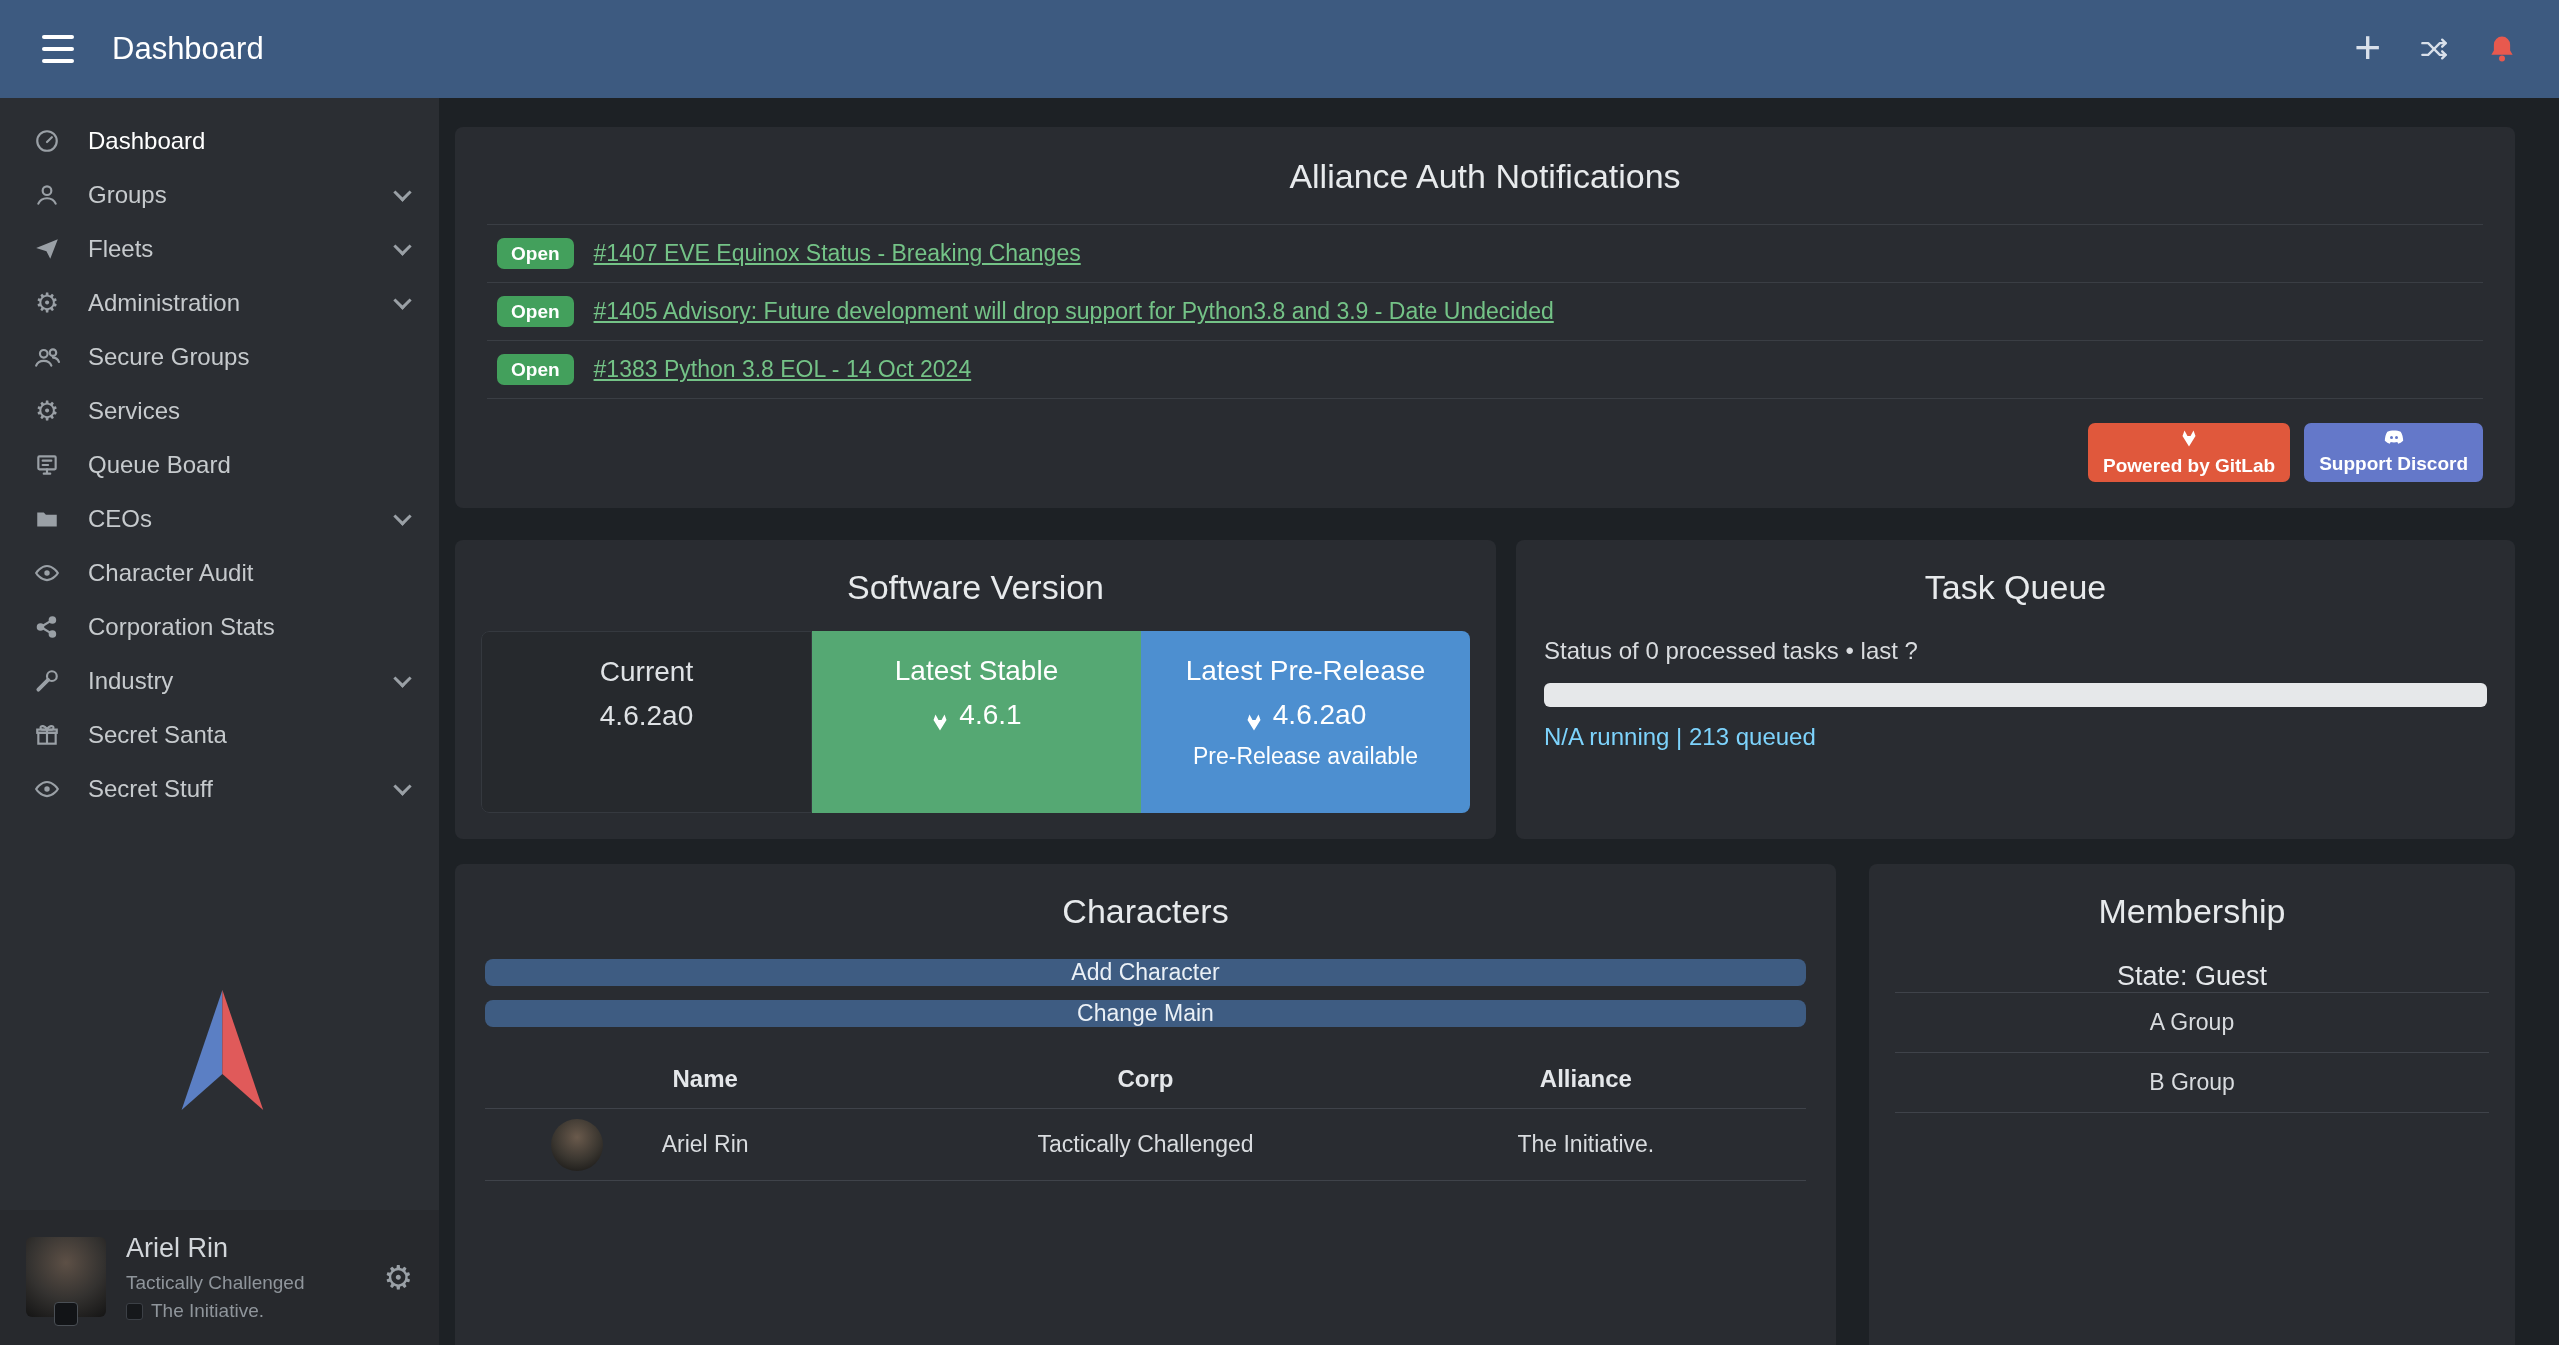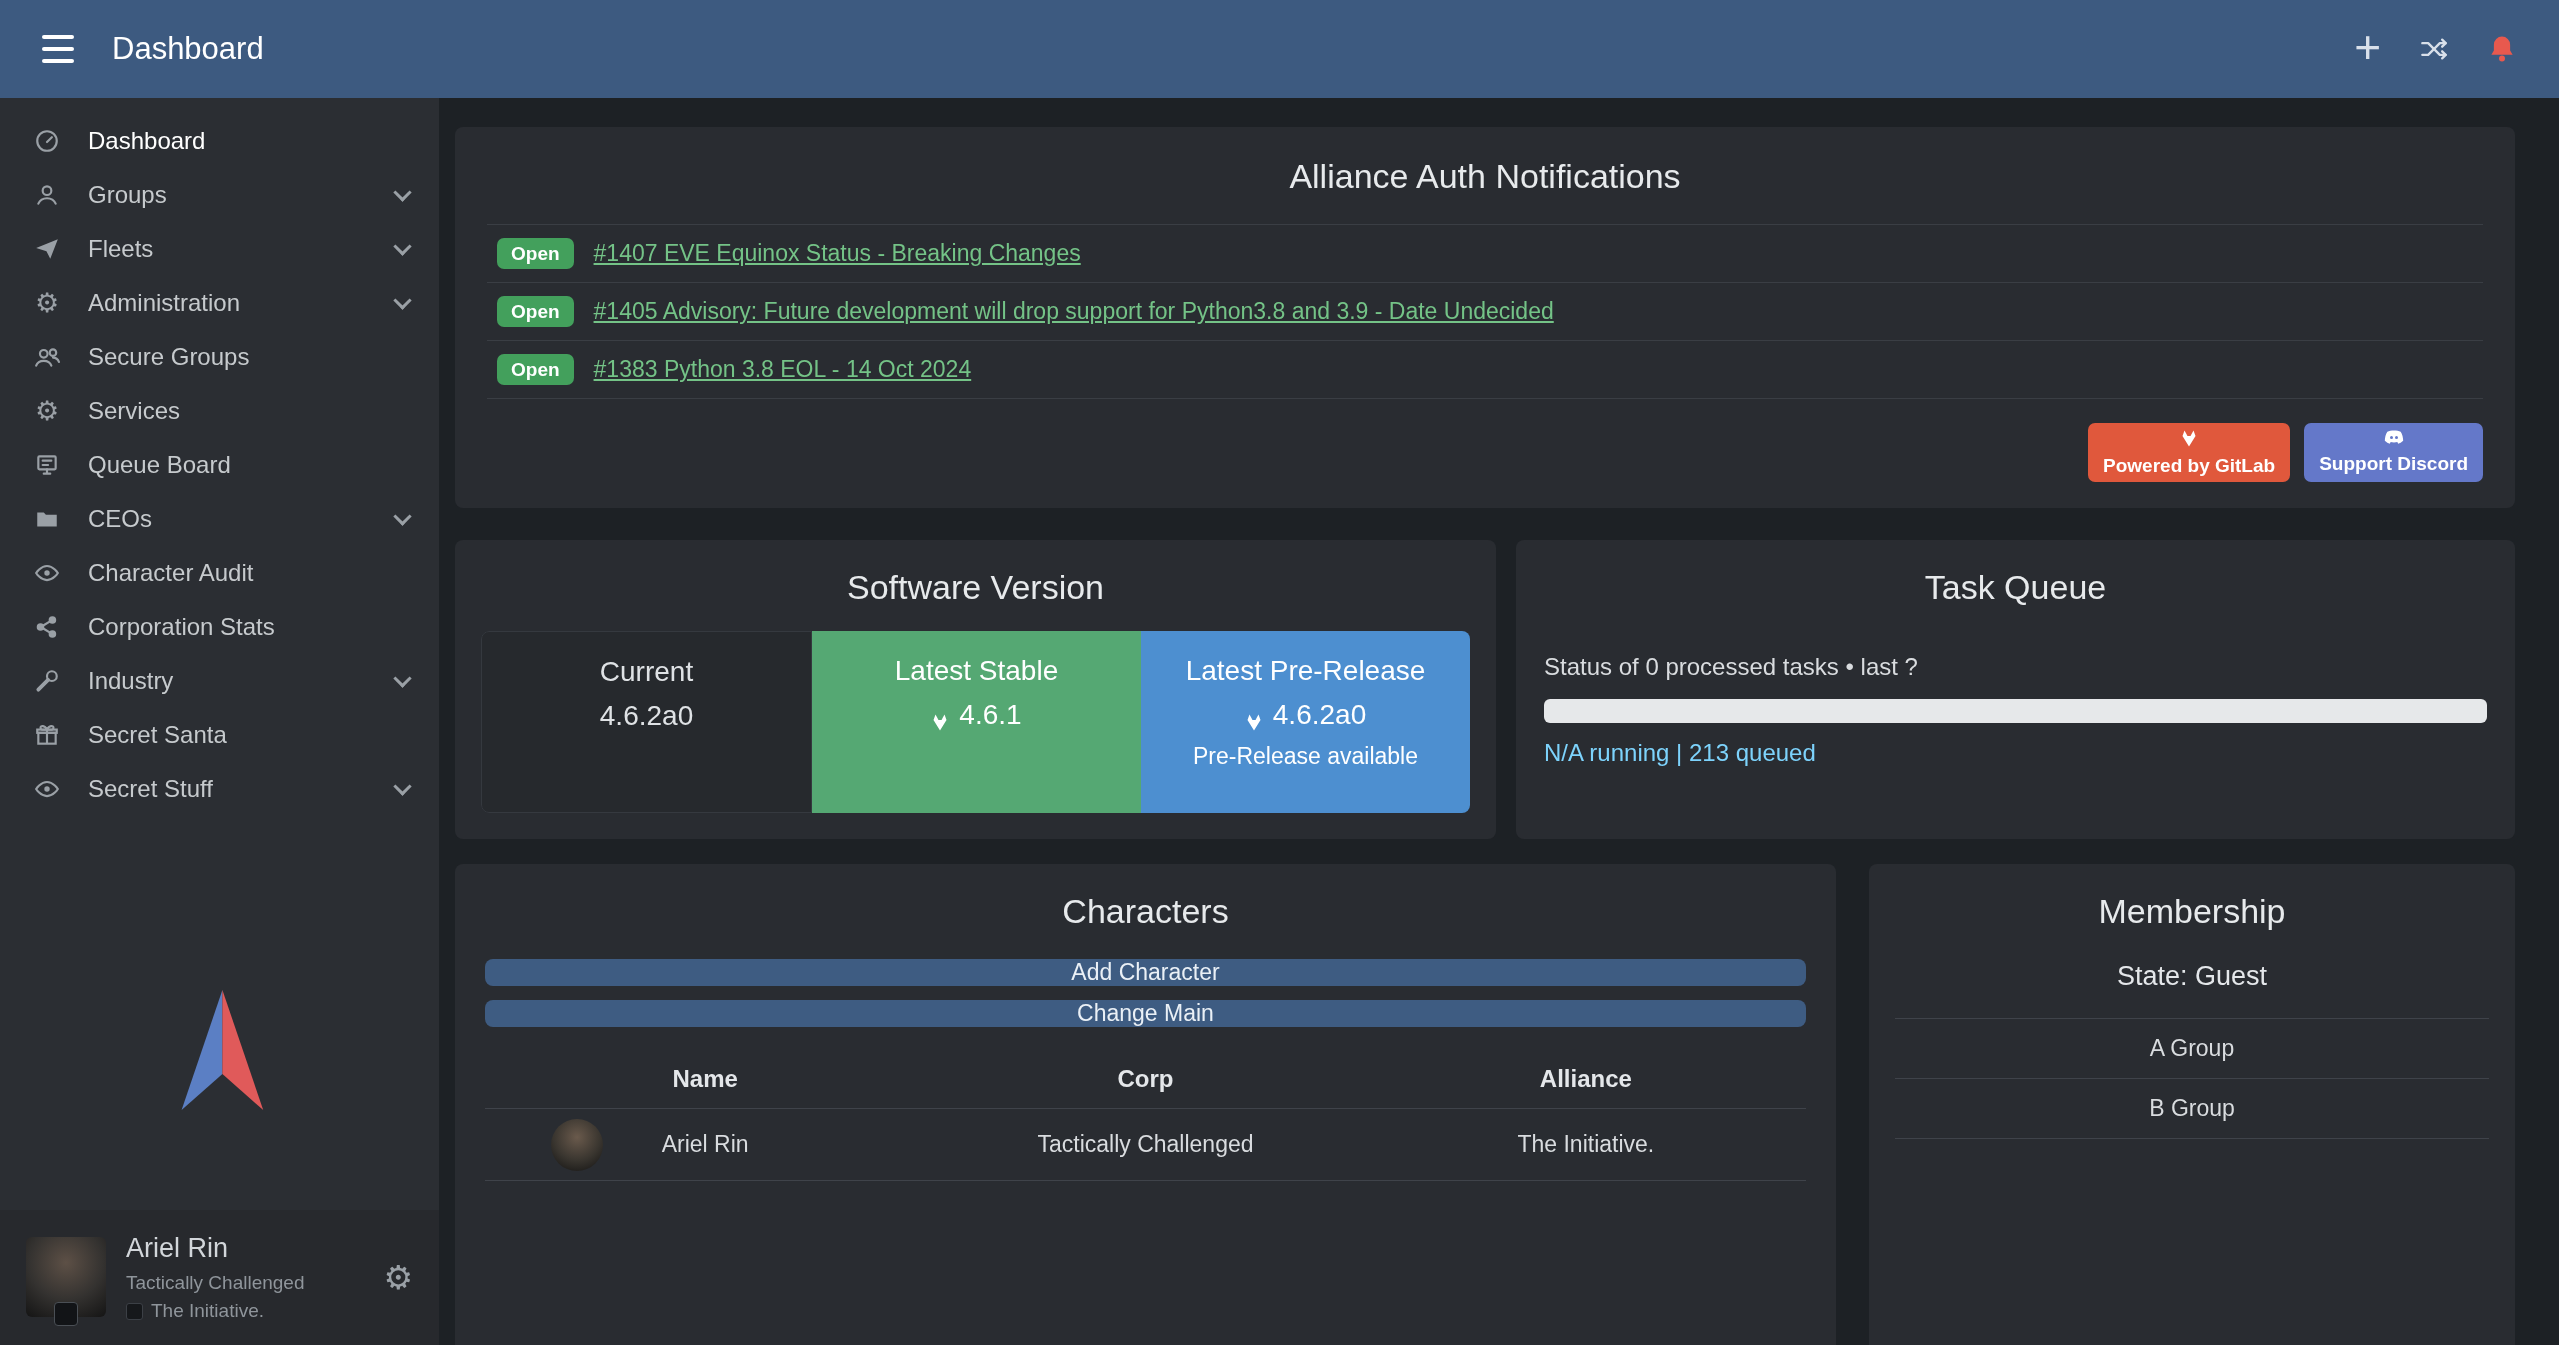--- a/index.html
+++ b/index.html
@@ -57,39 +57,39 @@
   .sv-panel { padding:28px 26px 26px; }
   .version-boxes { display:flex; margin-top:24px; height:182px; border-radius:8px; overflow:hidden; }
   .vbox { flex:1; display:flex; flex-direction:column; align-items:center; padding-top:24px; gap:12px; }
   .vbox.current { background:#26292d; border:1px solid #35393f; border-radius:8px 0 0 8px; color:#dfe2e5; }
   .vbox.stable { background:var(--stable-green,#55a873); color:#fff; }
   .vbox.pre { background:var(--prerelease-blue,#4d8fd0); color:#fff; }
   .vlabel { font-size:28px; }
   .vver { font-size:28px; display:flex; align-items:flex-end; gap:10px; }
   .vnote { font-size:23px; }
   .tq-panel { padding:28px 28px 26px; }
-  .tq-status { font-size:24px; margin-top:46px; color:#d9dcdf; }
+  .tq-status { font-size:24px; margin-top:30px; color:#d9dcdf; }
   .progress { height:24px; background:#e6e8ea; border-radius:6px; margin-top:18px; overflow:hidden; }
   .progress-fill { height:100%; width:0%; background:var(--accent-green,#43a05c); }
   .tq-queue { font-size:24px; margin-top:16px; color:#7dd3fc; }
   
   .row3 { display:grid; grid-template-columns:1381px 646px; gap:33px; margin-top:25px; }
   .chars-panel { padding:28px 30px; min-height:506px; }
   .char-buttons { display:flex; gap:14px; margin-top:28px;flex-direction:column; }
   .btn { flex:1; height:50px; background:var(--button-blue,#3e5c82); border:none; border-radius:8px;
     color:#eaf0f6; font-size:23px; font-family:inherit; cursor:pointer; }
   .char-table { width:100%; border-collapse:collapse; margin-top:20px; }
   .char-table th { font-size:24px; font-weight:bold; padding:18px 0 15px; border-bottom:1px solid #3f434a; text-align:center; color:#e4e7ea; width:33.33%; }
   .char-table td { font-size:23px; padding:14px 0; border-bottom:1px solid #3f434a; text-align:center; color:#d9dcdf; height:72px; }
   .name-cell { position:relative; }
   .row-avatar { position:absolute; left:66px; top:50%; transform:translateY(-50%); width:52px; height:52px; border-radius:50%;
     background:radial-gradient(circle at 50% 35%, #6a5a4c 0%, #39352f 55%, #101010 100%); }
   .mem-panel { padding:28px 26px; min-height:506px; }
   .mem-state { text-align:center; font-size:27px; margin-top:30px; color:#e4e7ea; }
-  .mem-list { margin-top:26px; }
+  .mem-list { }
   .mem-item { text-align:center; font-size:23px; padding:16px 0; border-top:1px solid #3f434a; color:#d9dcdf; }
   .mem-item:last-child { border-bottom:1px solid #3f434a; }
 </style>
 </head>
 <body>
 
 <div class="navbar">
   <div class="hamburger">
       <i></i>
       <i></i>

